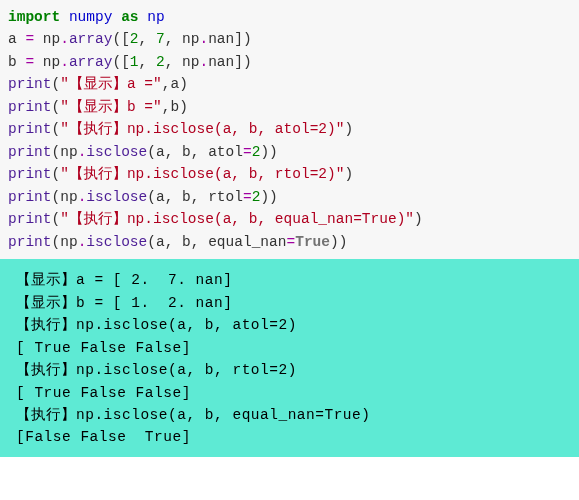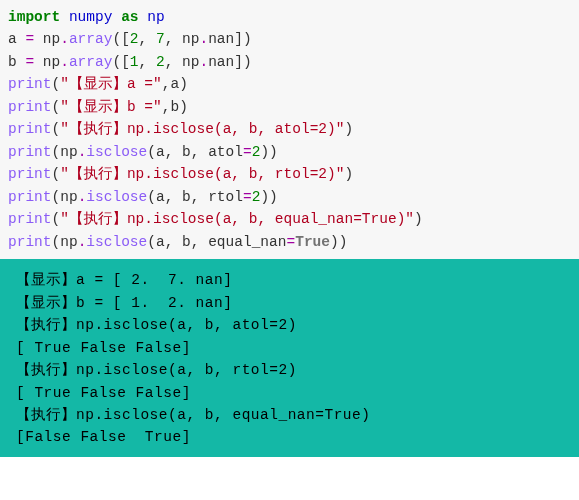--- a/index.html
+++ b/index.html
@@ -11,31 +11,31 @@
     width: 579px;
   }
   .code-block {
     background: #f7f7f7;
     padding: 6px 8px 6px 8px;
     line-height: 1.55;
     white-space: pre;
     box-sizing: border-box;
   }
   .output-block {
-    background: #14b8a6;
+    background: #5eead4;
     padding: 10px 16px 8px 16px;
     line-height: 1.55;
     white-space: pre;
     letter-spacing: 0.5px;
     box-sizing: border-box;
   }
   .kw  { color: #008000; font-weight: bold; }   
   .nn  { color: #0000cc; }                       
   .op  { color: #a000a0; }                       
-  .fn  { color: #8b5cf6; }                       
+  .fn  { color: #4c1d95; }                       
   .num { color: #008000; }                       
   .str { color: #b00020; }                       
   .lit { color: #737373; font-weight: bold; }   
   .plain { color: #333; }
   .code-line, .out-line { display: block; }
 </style>
 </head>
 <body>
 
 <div class="code-block"><span class="code-line"><span class="kw">import</span> <span class="nn">numpy</span> <span class="kw">as</span> <span class="nn">np</span></span><span class="code-line"><span class="plain">a </span><span class="op">=</span><span class="plain"> np</span><span class="op">.</span><span class="fn">array</span><span class="plain">([</span><span class="num">2</span><span class="plain">, </span><span class="num">7</span><span class="plain">, np</span><span class="op">.</span><span class="plain">nan])</span></span><span class="code-line"><span class="plain">b </span><span class="op">=</span><span class="plain"> np</span><span class="op">.</span><span class="fn">array</span><span class="plain">([</span><span class="num">1</span><span class="plain">, </span><span class="num">2</span><span class="plain">, np</span><span class="op">.</span><span class="plain">nan])</span></span><span class="code-line"><span class="fn">print</span><span class="plain">(</span><span class="str">"【显示】a ="</span><span class="plain">,a)</span></span><span class="code-line"><span class="fn">print</span><span class="plain">(</span><span class="str">"【显示】b ="</span><span class="plain">,b)</span></span><span class="code-line"><span class="fn">print</span><span class="plain">(</span><span class="str">"【执行】np.isclose(a, b, atol=2)"</span><span class="plain">)</span></span><span class="code-line"><span class="fn">print</span><span class="plain">(np</span><span class="op">.</span><span class="fn">isclose</span><span class="plain">(a, b, atol</span><span class="op">=</span><span class="num">2</span><span class="plain">))</span></span><span class="code-line"><span class="fn">print</span><span class="plain">(</span><span class="str">"【执行】np.isclose(a, b, rtol=2)"</span><span class="plain">)</span></span><span class="code-line"><span class="fn">print</span><span class="plain">(np</span><span class="op">.</span><span class="fn">isclose</span><span class="plain">(a, b, rtol</span><span class="op">=</span><span class="num">2</span><span class="plain">))</span></span><span class="code-line"><span class="fn">print</span><span class="plain">(</span><span class="str">"【执行】np.isclose(a, b, equal_nan=True)"</span><span class="plain">)</span></span><span class="code-line"><span class="fn">print</span><span class="plain">(np</span><span class="op">.</span><span class="fn">isclose</span><span class="plain">(a, b, equal_nan</span><span class="op">=</span><span class="lit">True</span><span class="plain">))</span></span></div>

